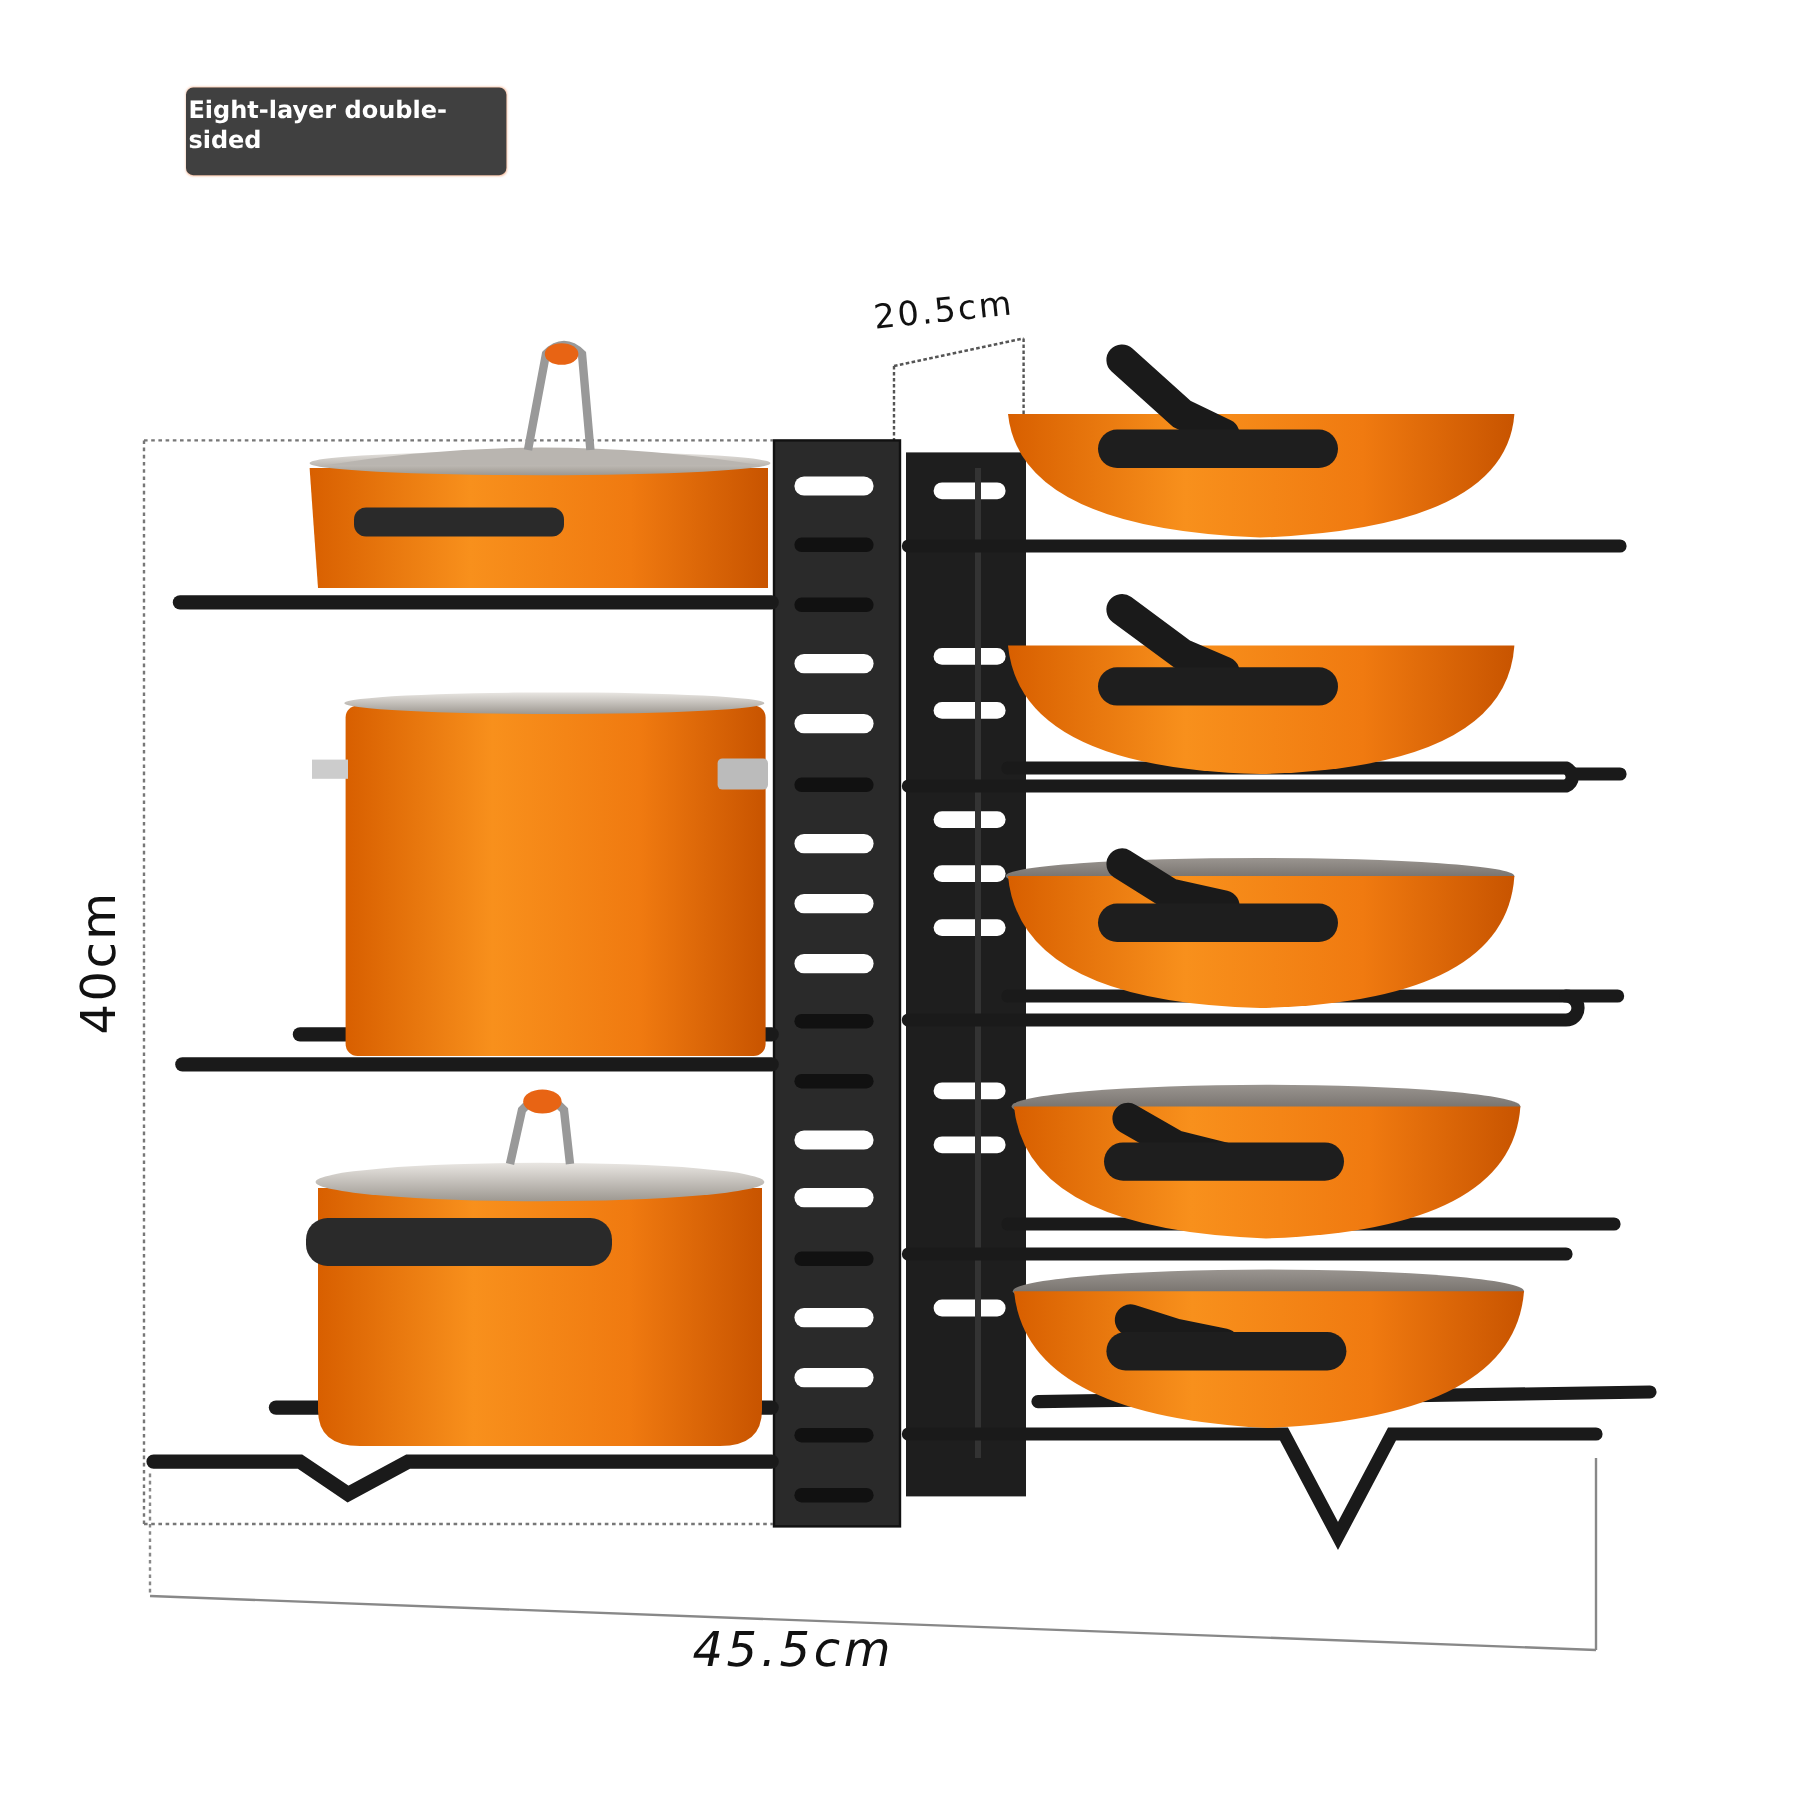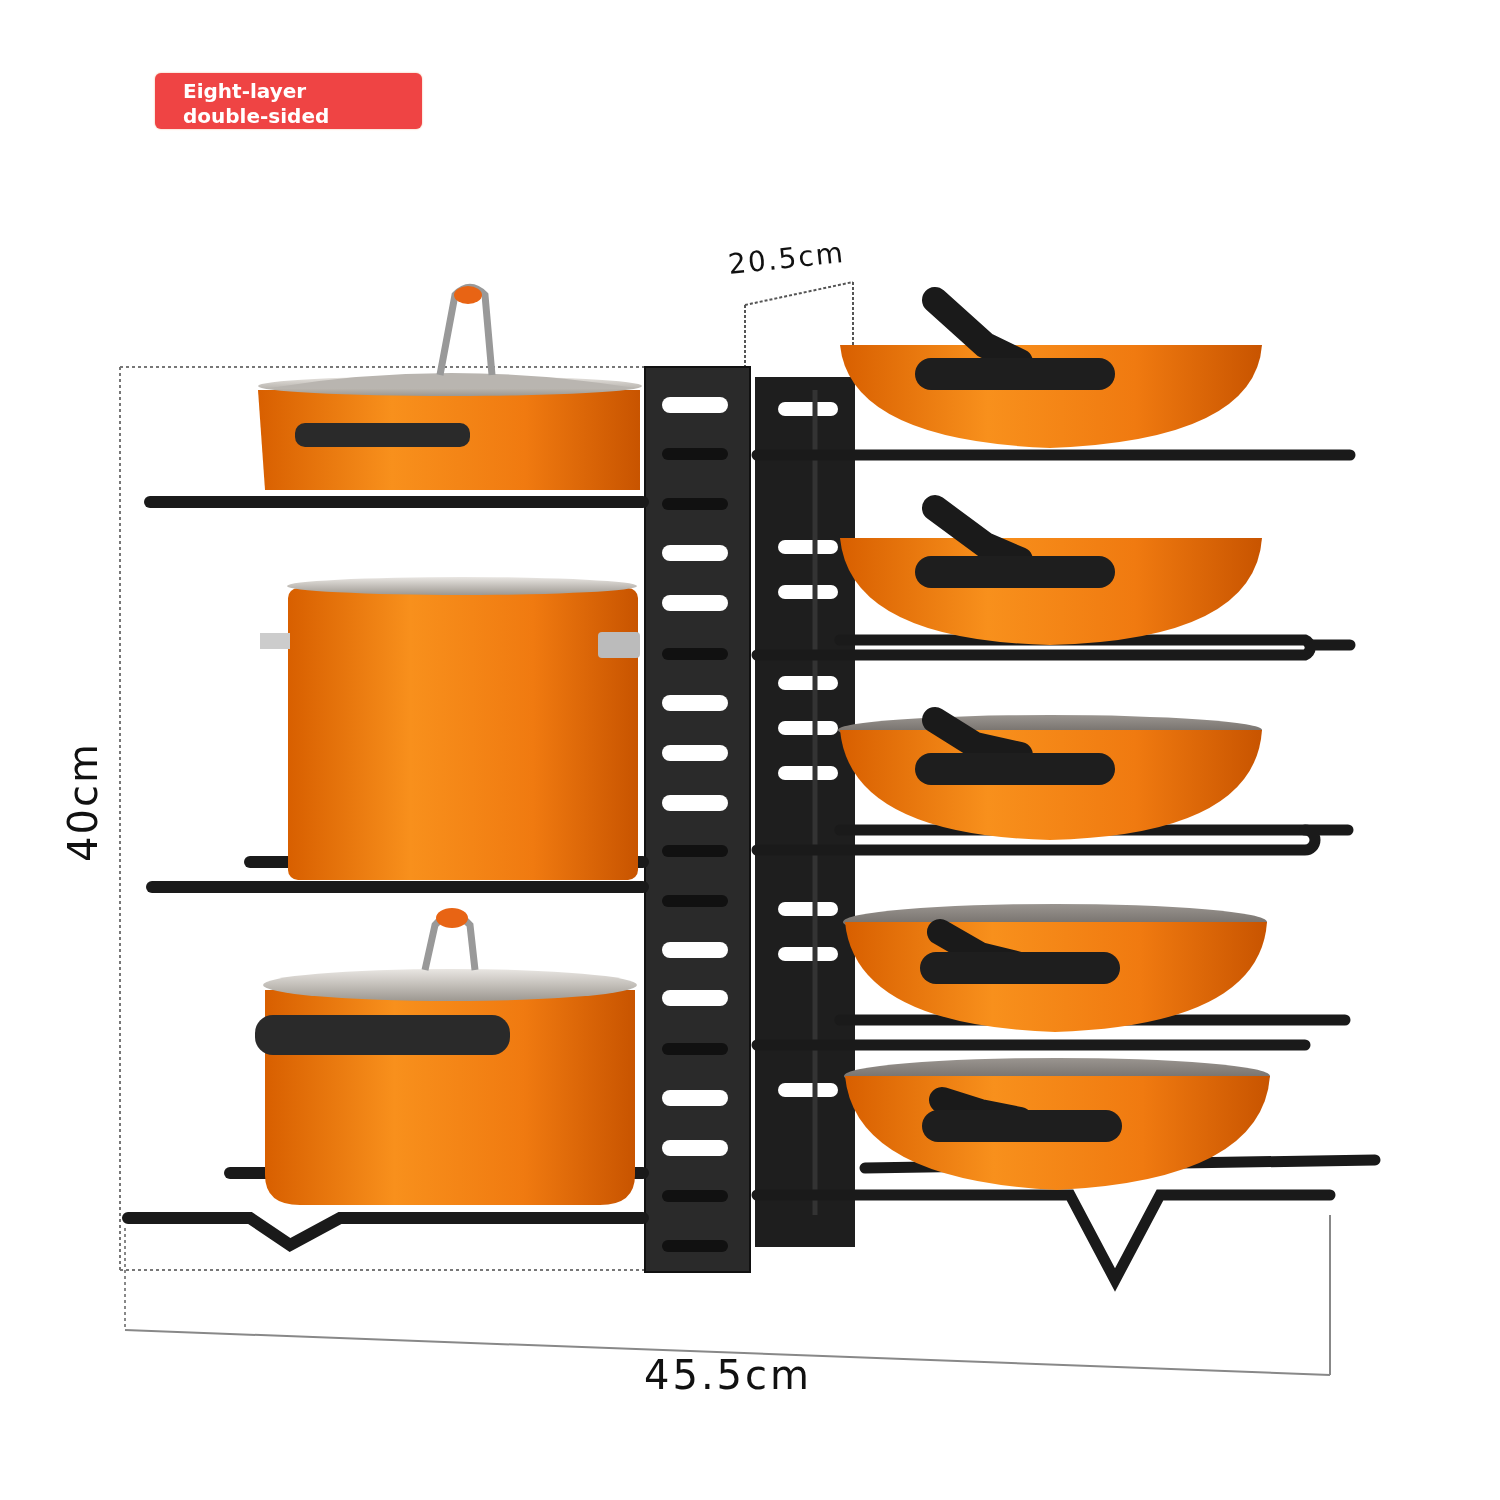--- a/index.html
+++ b/index.html
@@ -1,19 +1,19 @@
 <!DOCTYPE html>
 <html><head>
 <meta charset="utf-8">
 <style>
   html, body { margin:0; padding:0; }
   body { width:1500px; height:1500px; background:#ffffff; position:relative; overflow:hidden; font-family:"DejaVu Sans", sans-serif; }
-  .badge { position:absolute; left:155px; top:73px; width:267px; height:56px; background:#ef4444; border-radius:6px; box-sizing:border-box; padding:6px 28px; color:#fff; font-weight:bold; font-size:20px; line-height:25px; box-shadow:0 0 2px #f3b08c; }
+  .badge { position:absolute; left:155px; top:73px; width:267px; height:73px; background:#404040; border-radius:6px; box-sizing:border-box; padding:6px 2px; color:#fff; font-weight:bold; font-size:20px; line-height:25px; box-shadow:0 0 2px #f3b08c; }
   .dim { position:absolute; color:#111; font-family:"DejaVu Sans", sans-serif; }
-  .dim-width { left:644px; top:1352px; font-size:40px; letter-spacing:3px; }
+  .dim-width { left:577px; top:1352px; font-size:40px; letter-spacing:3px;font-style:italic; }
   .dim-depth { left:730px; top:248px; font-size:28px; letter-spacing:2px; transform:rotate(-6deg); transform-origin:left bottom; }
   .dim-height { left:60px; top:770px; font-size:40px; letter-spacing:2px; transform:rotate(-90deg); transform-origin:left top; top:862px; }
   svg.art { position:absolute; left:0; top:0; }
 </style>
 </head>
 <body>
 
 <div class="badge">
   <span>Eight-layer double-sided</span>
 </div>

